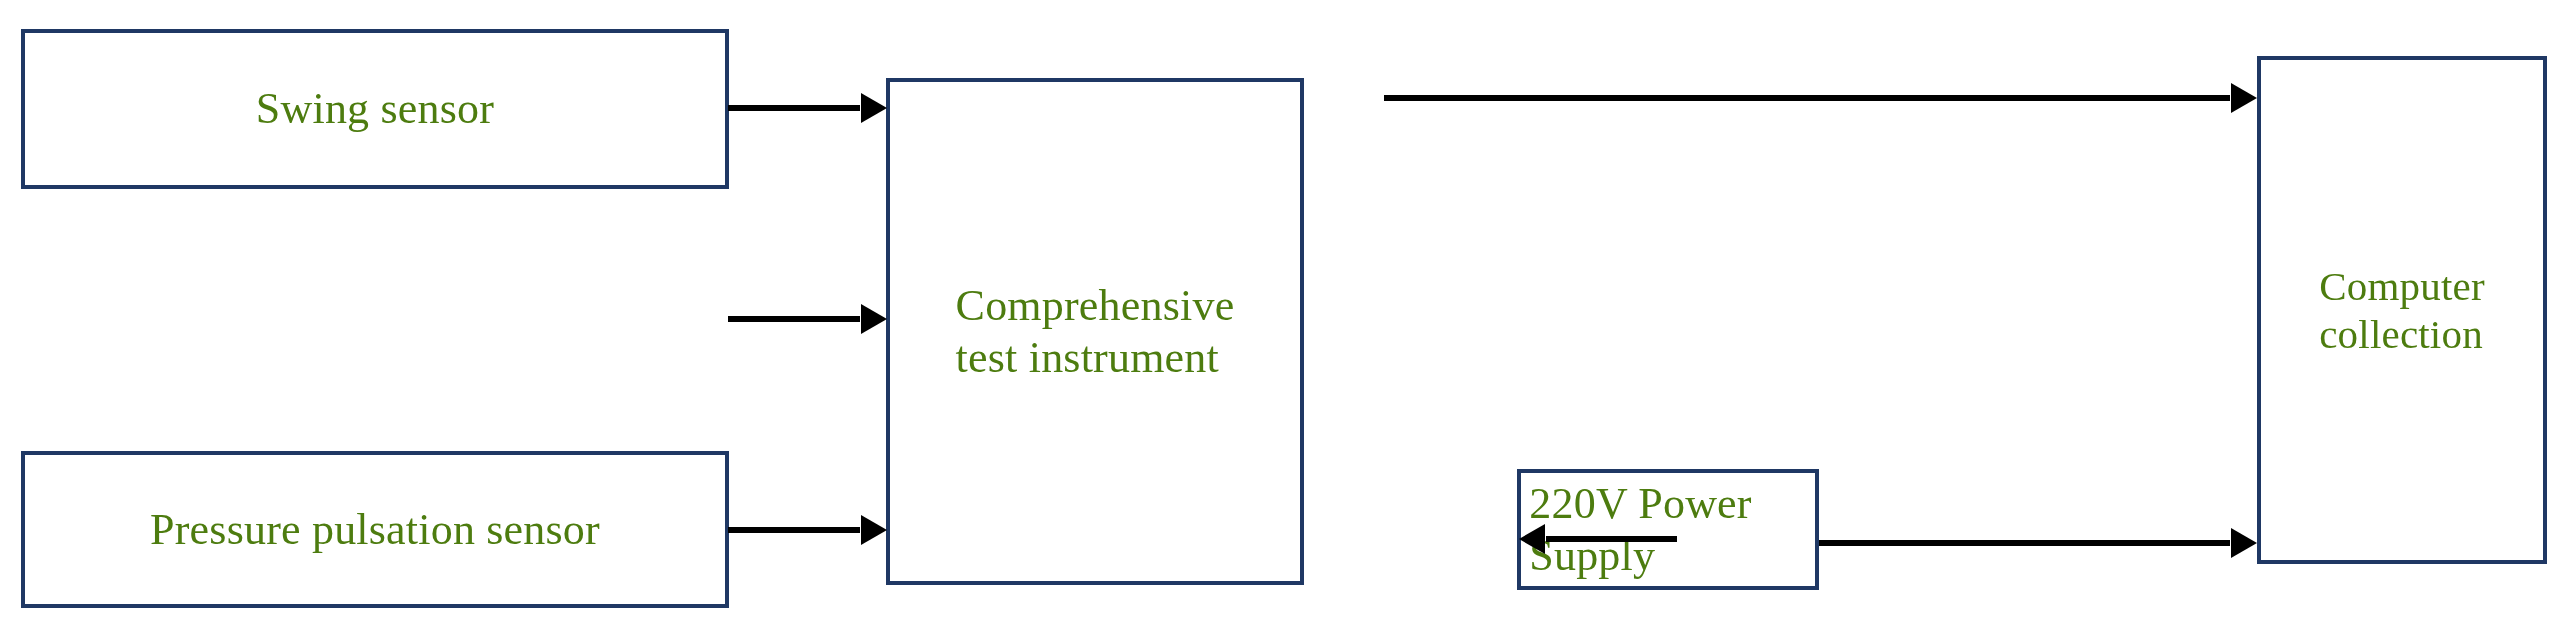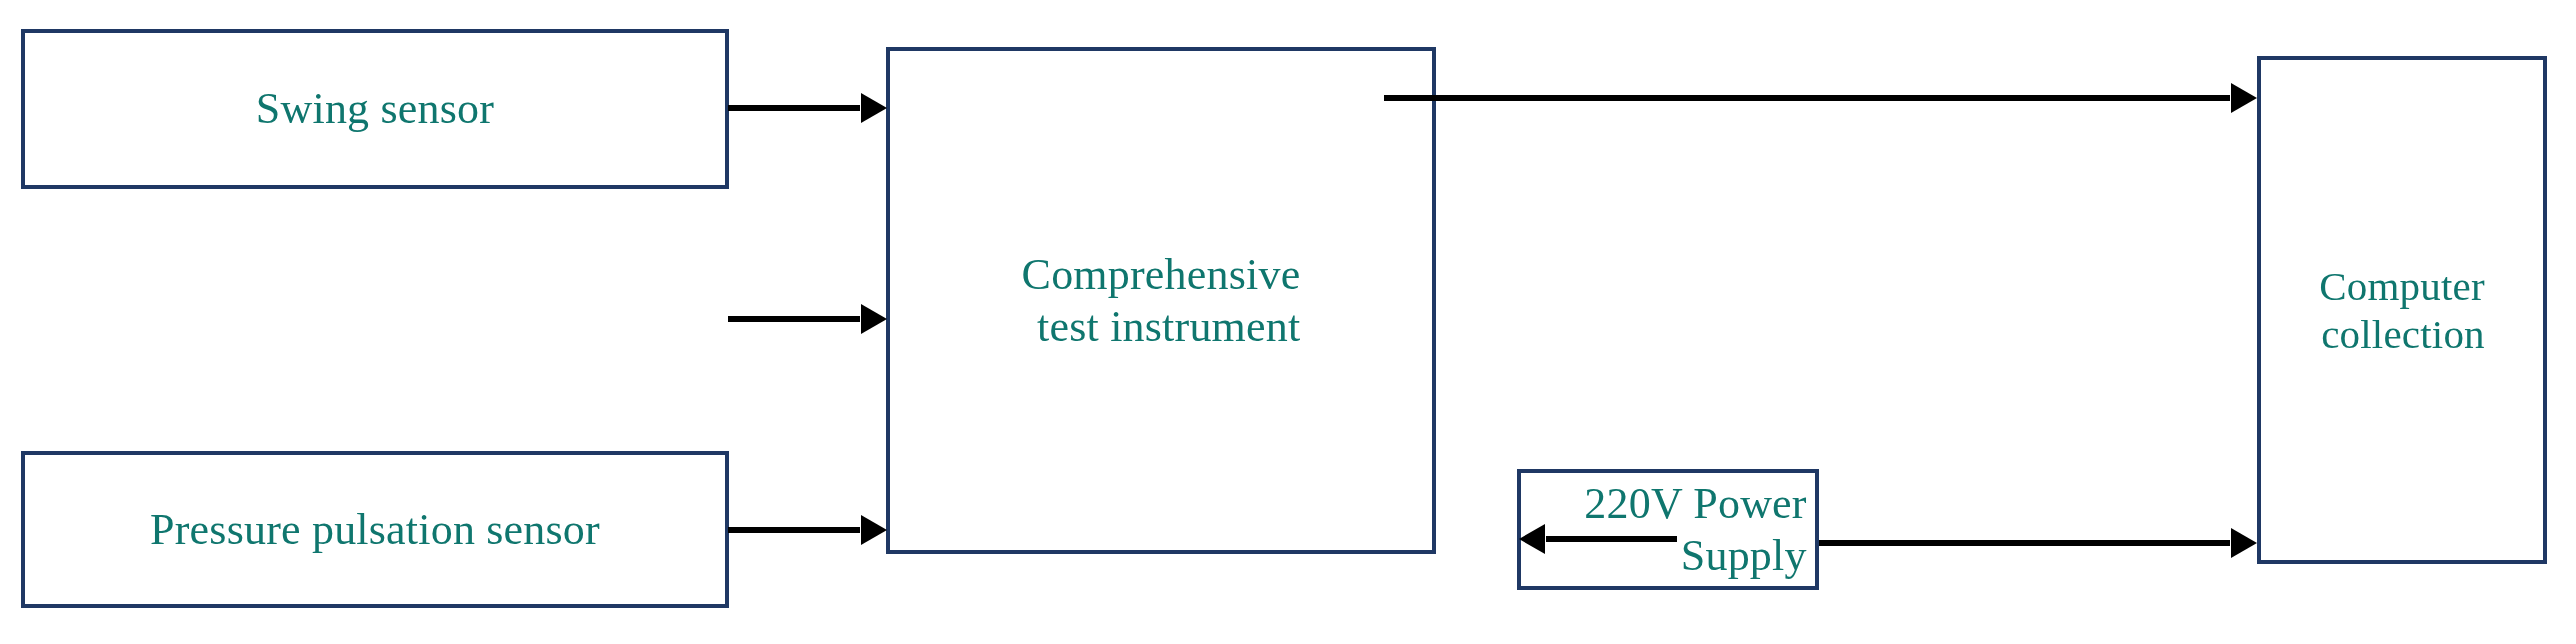--- a/index.html
+++ b/index.html
@@ -16,36 +16,36 @@
     font-family: "Liberation Serif", "DejaVu Serif", serif;
   }
   .node {
     position: absolute;
     box-sizing: border-box;
     border: 4.1px solid #1f3864;
     background: #ffffff;
     display: flex;
     align-items: center;
     justify-content: center;
-    text-align: right;
-    color: #0f766e;
+    text-align: left;
+    color: #4d7c0f;
     line-height: 1.18;
     letter-spacing: 0.2px;
   }
   .node .label {
     display: block;
     padding: 0 8.3px;
     white-space: pre-line;
   }
 
   
   #node-swing-sensor      { left: 21px;   top: 29px;  width: 708px; height: 160px; font-size: 44px; }
   #node-vibration-sensors { left: 21px;   top: 240px; width: 708px; height: 157px; font-size: 44px; }
   #node-pressure-sensor   { left: 21px;   top: 451px; width: 708px; height: 157px; font-size: 44px; }
-  #node-test-instrument   { left: 886px; top: 47px;  width: 550px; height: 507px; font-size: 44px; }
+  #node-test-instrument   { left: 886px; top: 78px;  width: 418px; height: 507px; font-size: 44px; }
   #node-power-supply      { left: 1517px; top: 469px; width: 302px; height: 121px; font-size: 44px; }
   #node-computer          { left: 2257px; top: 56px;  width: 290px; height: 508px; font-size: 41px; }
 
   
   .arrow {
     position: absolute;
     height: 5.8px;
     background: #000000;
   }
   .arrow::after {

